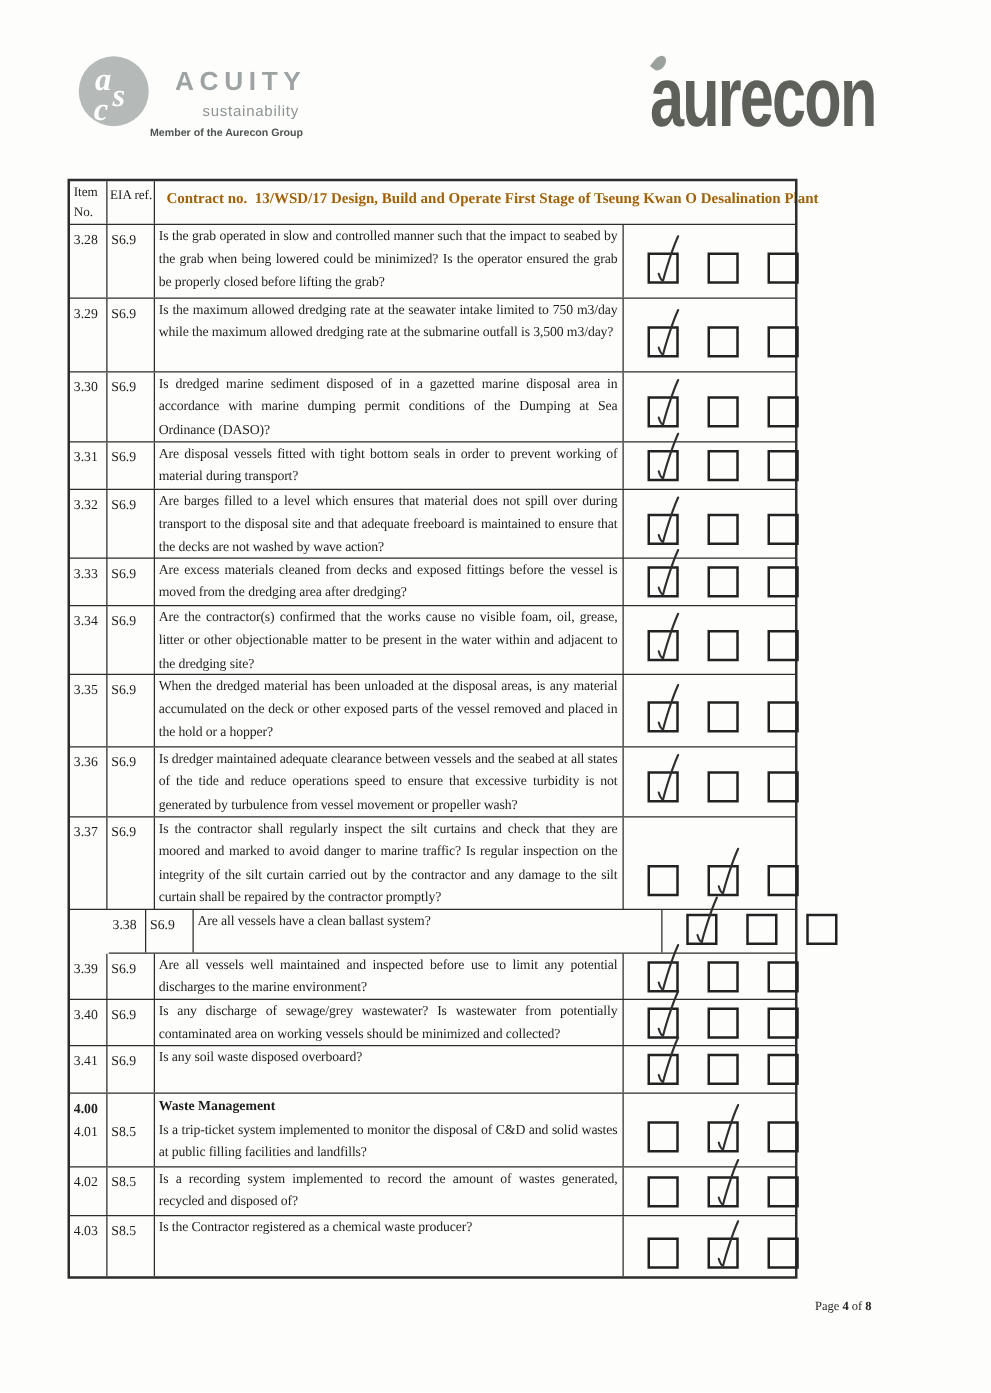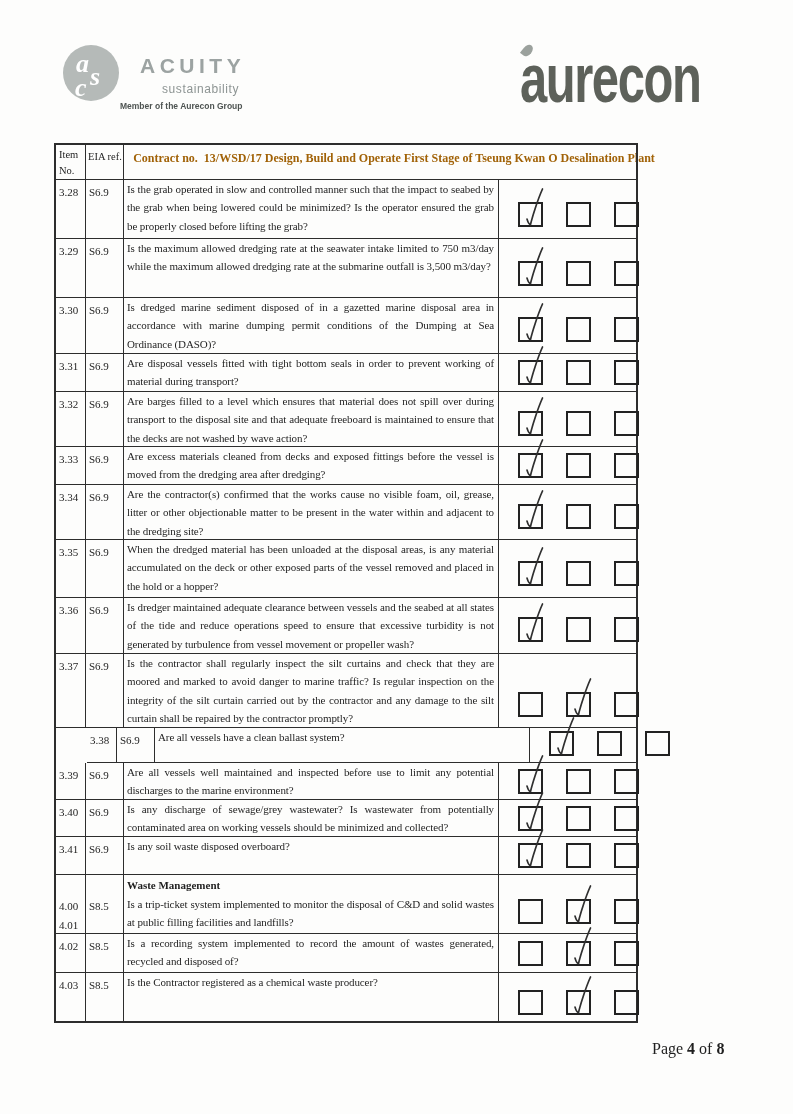--- a/index.html
+++ b/index.html
@@ -65,36 +65,36 @@
   .row { border-bottom:1.4px solid #2d2d2d; }
   .row:last-child { border-bottom:none; }
   .c-item, .c-eia { font-size:11px; padding:3px 0 0 3px; line-height:19px; }
   .c-q {
     font-size:11px; padding:0 4px 0 3px;
     display:flex; flex-direction:column; 
   }
   .q-text { text-align:justify; line-height:18.4px; letter-spacing:-0.1px; }
   .q-section { font-weight:bold; line-height:19px; }
   .row.section .c-q { justify-content:flex-start; padding-top:1px; }
-  .row.section .item-head { font-weight:normal;margin-top:19px; }
+  .row.section .item-head { font-weight:bold; }
 
   .c-checks { position:relative; }
   .box { position:absolute; width:25px; height:25px; border:2.2px solid #222; }
   .b-na  { left:19px; }
   .b-yes { left:67px; }
   .b-no  { left:115px; }
   .row.tall  .box { bottom:11px; }
   .row.short .box { bottom:6px; }
   .remark { position:absolute; left:160px; right:2px; height:1.8px; background:#1b1b1b; }
   .row.tall  .remark { bottom:12px; }
   .row.short .remark { bottom:7px; }
   .tick { position:absolute; left:0; top:-17px; width:26px; height:42px; overflow:visible; }
 
   
-  .page-footer { position:absolute; left:652px; top:1040px; font-size:16px; }
+  .page-footer { position:absolute; left:652px; top:1040px; font-size:10px; }
   .page-footer .bold { font-weight:bold; }
   .page-footer span { white-space:pre; }
 </style>
 </head>
 <body>
 
 <div class="page">
 
   <div class="acuity">
     <svg class="acuity-mark" width="58" height="58" viewBox="0 0 58 58">

